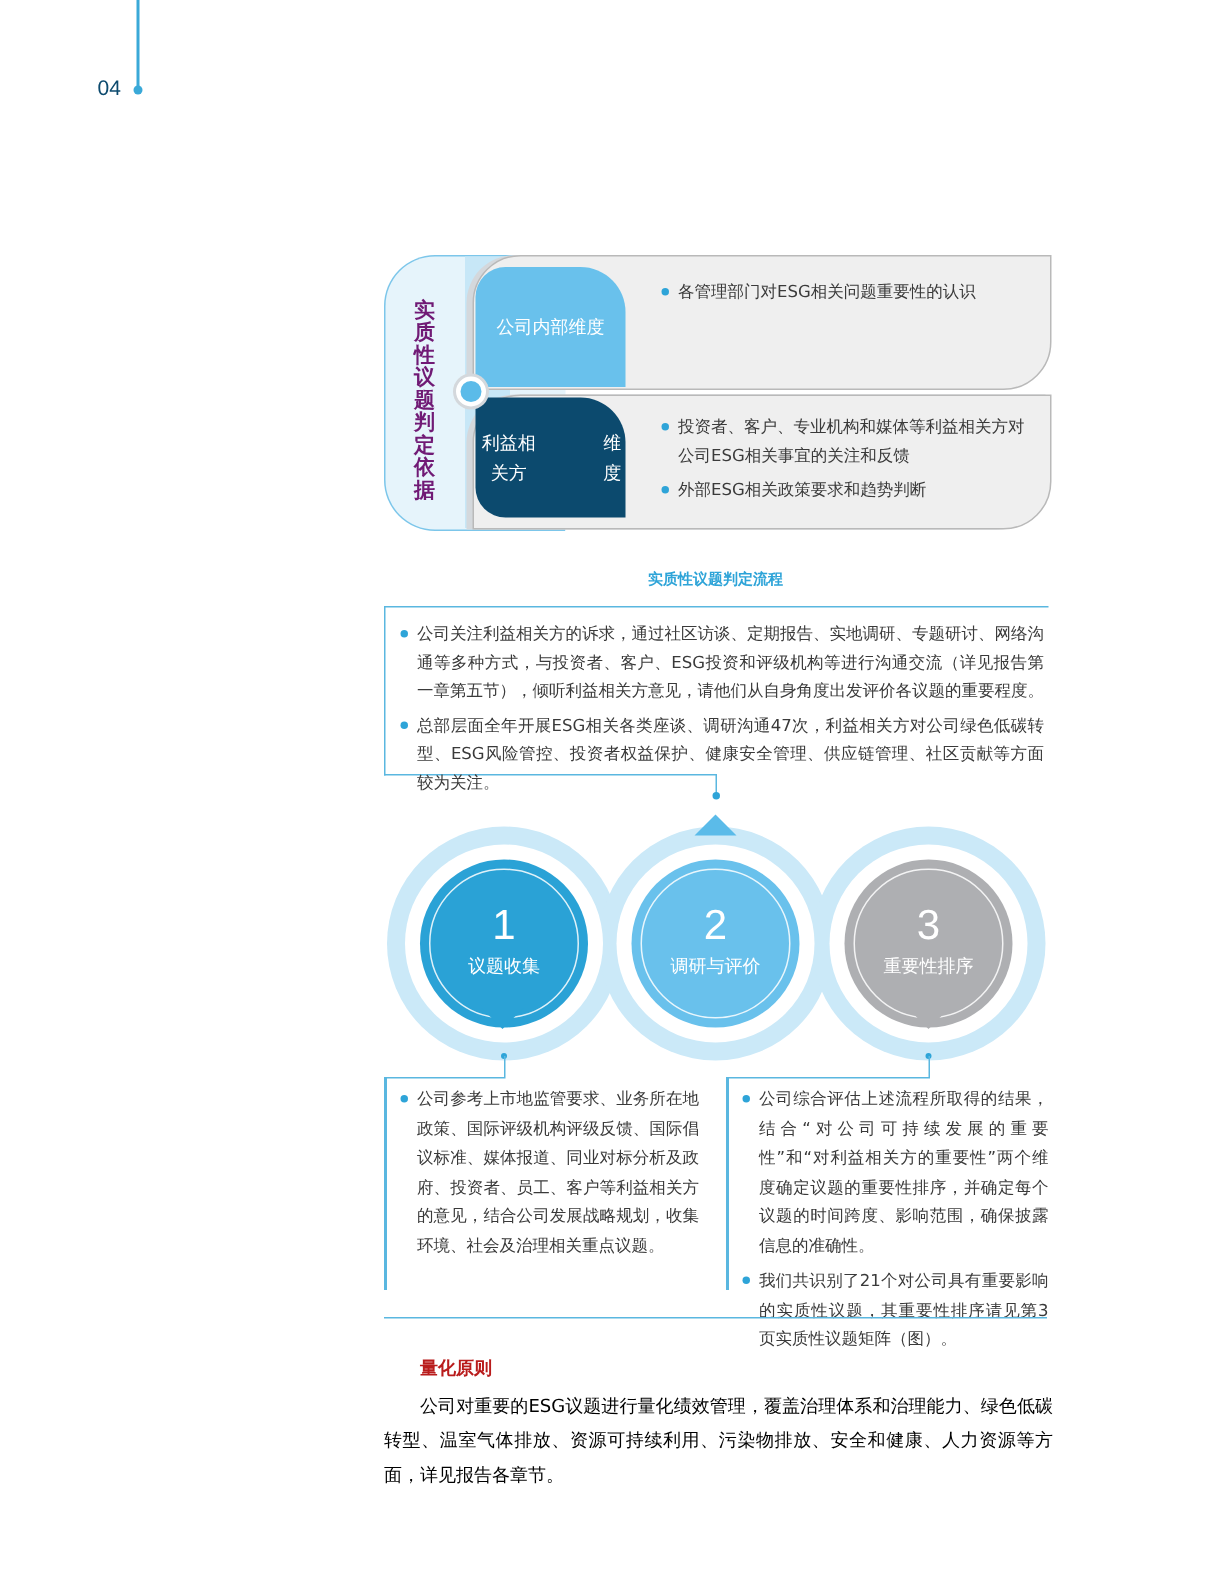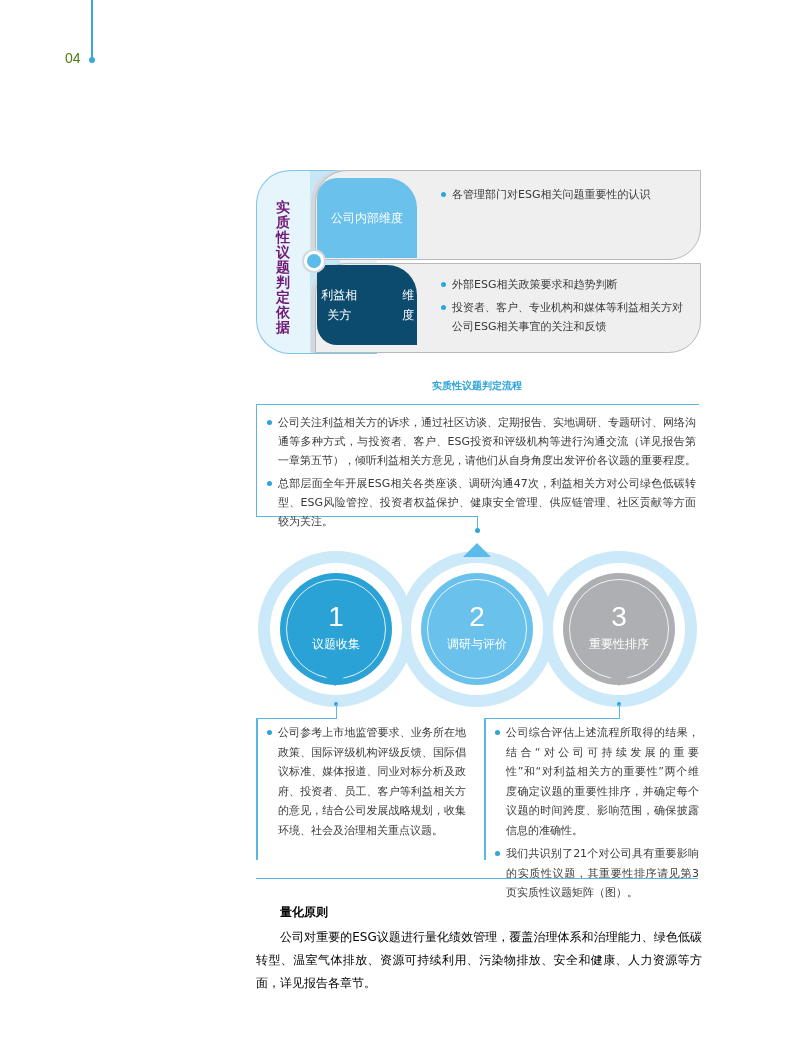--- a/index.html
+++ b/index.html
@@ -3,21 +3,21 @@
 <meta charset="utf-8">
 <style>
   html, body { margin:0; padding:0; }
   body { width:812px; height:1058px; background:#ffffff; position:relative; overflow:hidden;
          font-family: "DejaVu Sans", "Liberation Sans", sans-serif; color:#3a3a3a; }
   .abs { position:absolute; }
 
   
   .page-line { left:91px; top:0; width:2px; height:58px; background:#3aa9d8; }
   .page-dot { left:89px; top:57px; width:6px; height:6px; border-radius:50%; background:#3aa9d8; }
-  .page-num { left:65px; top:50px; font-size:14px; color:#4d7c0f; font-family:"Liberation Sans", sans-serif; }
+  .page-num { left:65px; top:50px; font-size:14px; color:#0c4a6e; font-family:"Liberation Sans", sans-serif; }
 
   
   .crit-outer { left:256px; top:170px; width:120px; height:182px; border:1.5px solid #7cc6ea; border-radius:34px 0 0 34px;
                 background:#e6f4fb; border-right:none; }
   .crit-band { left:310px; top:171px; width:30px; height:181px; background:#c7e7f7; }
   .crit-vtitle { left:273px; top:200px; width:20px; font-size:14px; line-height:15px; color:#701a75; font-weight:bold; text-align:center; }
   .card { left:315px; width:384px; background:#efefef; border:1px solid #b9b9b9; border-radius:0 36px 36px 0;
           box-shadow:-4px 0 0 #d4d8dc; }
   .card.top { top:170px; height:88px; border-radius:32px 0 32px 0; }
   .card.bot { top:263px; height:88px; border-radius:32px 0 32px 0; }
@@ -62,21 +62,21 @@
   .lbox-l-up { left:336px; top:704px; width:0; height:14px; border-left:1.5px solid #5ab7e0; }
   .lbox-r { left:484px; top:718px; width:1.5px; height:142px; background:#5ab7e0; }
   .lbox-r-top { left:484px; top:718px; width:136px; height:0; border-top:1.5px solid #5ab7e0; }
   .lbox-r-up { left:619px; top:704px; width:0; height:14px; border-left:1.5px solid #5ab7e0; }
   .updot { width:4px; height:4px; border-radius:50%; background:#2ea4d8; }
   .ltext-l { left:266px; top:723px; width:200px; font-size:11px; line-height:19.5px; text-align:justify; }
   .ltext-r { left:494px; top:723px; width:205px; font-size:11px; line-height:19.5px; text-align:justify; }
   .sep { left:256px; top:878px; width:442px; height:0; border-top:1.5px solid #5ab7e0; }
 
   
-  .q-head { left:280px; top:904px; font-size:12px; font-weight:bold; color:#000000; }
+  .q-head { left:280px; top:904px; font-size:12px; font-weight:bold; color:#b91c1c; }
   .q-body { left:256px; top:926px; width:446px; font-size:12px; line-height:23px; text-indent:24px; text-align:justify; color:#000000; }
 </style>
 </head>
 <body>
 
 <div class="abs page-line"></div>
 <div class="abs page-dot"></div>
 <div class="abs page-num">04</div>
 
 <section>
@@ -94,22 +94,22 @@
   <div class="abs card-head bot">
     <span>利益相关方</span>
     <span>维度</span>
   </div>
   <div class="abs node"></div>
 
   <div class="abs bullets card-text top">
     <div class="b">各管理部门对ESG相关问题重要性的认识</div>
   </div>
   <div class="abs bullets card-text bot">
+    <div class="b">投资者、客户、专业机构和媒体等利益相关方对公司ESG相关事宜的关注和反馈</div>
     <div class="b">外部ESG相关政策要求和趋势判断</div>
-    <div class="b">投资者、客户、专业机构和媒体等利益相关方对公司ESG相关事宜的关注和反馈</div>
   </div>
 </section>
 
 <section>
   <div class="abs flow-title">实质性议题判定流程</div>
 
   <div class="abs flow-box"></div>
   <div class="abs flow-box-bottom"></div>
   <div class="abs flow-box-drop"></div>
   <div class="abs flow-box-dot"></div>

